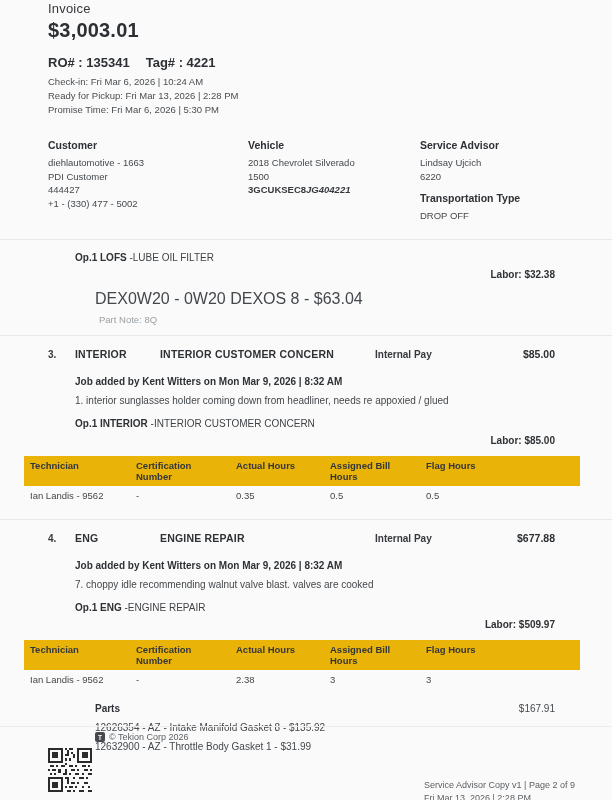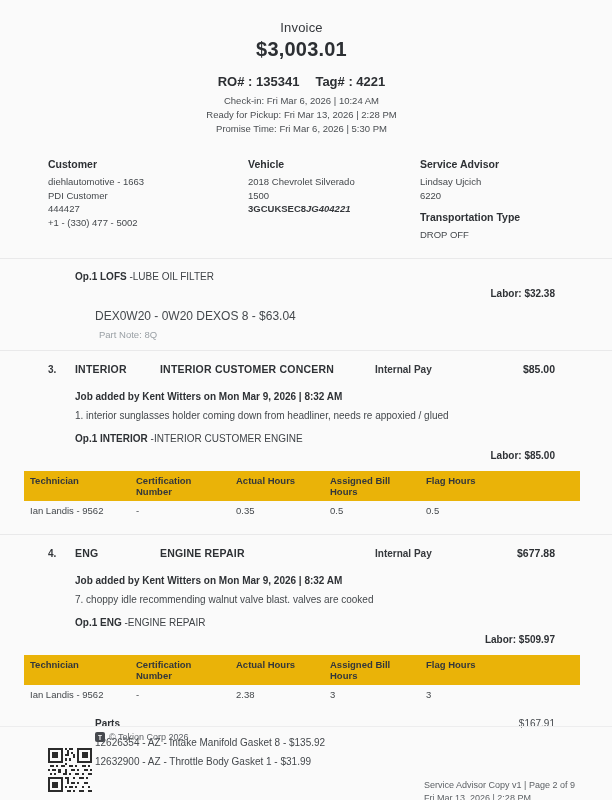--- a/index.html
+++ b/index.html
@@ -5,21 +5,21 @@
   html,body{margin:0;padding:0;background:#e8e8e8;}
   .page{
     width:612px;height:800px;position:relative;overflow:hidden;
     background:#fafafa;color:#3f4347;
     font-family:"Liberation Sans","DejaVu Sans",sans-serif;
     -webkit-font-smoothing:antialiased;
   }
   .content{padding-left:48px;padding-right:57px;}
 
   
-  .hdr{padding-top:20px;text-align:center;}
+  .hdr{padding-top:1px;text-align:left;}
   .hdr-invoice{font-size:13px;font-weight:500;color:#35383c;letter-spacing:.2px;}
   .hdr-total{font-size:20px;font-weight:700;color:#2c2f33;margin-top:3px;letter-spacing:.2px;}
   .hdr-ro{margin-top:13px;font-size:13px;font-weight:700;color:#2c2f33;}
   .hdr-ro .tag{margin-left:16px;}
   .hdr-times{margin-top:5px;font-size:9.5px;color:#4a4e52;line-height:14px;}
 
   
   .info{display:grid;grid-template-columns:200px 172px 1fr;margin-top:22px;}
   .info-label{font-size:10.5px;font-weight:700;color:#2e3135;margin-bottom:5px;}
   .info-line{font-size:9.5px;line-height:13.5px;color:#44484c;}
@@ -28,21 +28,21 @@
   .vin .vin-it{font-style:italic;}
   .transport{margin-top:9px;}
 
   
   .divider{height:1px;background:#e9e9ea;margin:0;}
 
   
   .op-line{font-size:10px;padding-left:27px;}
   .op-line b{font-weight:700;color:#2e3135;}
   .labor-line{font-size:10px;font-weight:700;color:#2e3135;text-align:right;}
-  .part-line{font-size:12px;color:#44484c;padding-left:47px;}
+  .part-line{font-size:16px;color:#44484c;padding-left:47px;}
   .part-note{font-size:9.5px;color:#9aa0a5;padding-left:51px;}
 
   
   .sec-row{display:grid;grid-template-columns:27px 85px 215px 1fr auto;align-items:baseline;}
   .sec-num{font-size:10px;font-weight:600;color:#35383c;}
   .sec-code,.sec-title{font-size:10.5px;font-weight:700;color:#2e3135;letter-spacing:.2px;}
   .sec-pay{font-size:10px;font-weight:600;color:#35383c;}
   .sec-amount{font-size:10.5px;font-weight:700;color:#2c2f33;text-align:right;}
   .job-line{font-size:10px;font-weight:700;color:#2e3135;padding-left:27px;}
   .concern-line{font-size:10px;color:#44484c;padding-left:27px;}
@@ -128,21 +128,21 @@
   <div class="content">
     <div class="sec-row mt12">
       <div class="sec-num">3.</div>
       <div class="sec-code">INTERIOR</div>
       <div class="sec-title">INTERIOR CUSTOMER CONCERN</div>
       <div class="sec-pay">Internal Pay</div>
       <div class="sec-amount">$85.00</div>
     </div>
     <div class="job-line mt16">Job added by Kent Witters on Mon Mar 9, 2026 | 8:32 AM</div>
     <div class="concern-line mt8">1. interior sunglasses holder coming down from headliner, needs re appoxied / glued</div>
-    <div class="op-line mt12"><b>Op.1 INTERIOR</b> <span>-INTERIOR CUSTOMER ENGINE</span></div>
+    <div class="op-line mt12"><b>Op.1 INTERIOR</b> <span>-INTERIOR CUSTOMER CONCERN</span></div>
     <div class="labor-line mt6">Labor: $85.00</div>
   </div>
 
   <div class="table mt10">
     <div class="trow thead">
       <div>Technician</div>
       <div>Certification Number</div>
       <div>Actual Hours</div>
       <div>Assigned Bill Hours</div>
       <div>Flag Hours</div>

